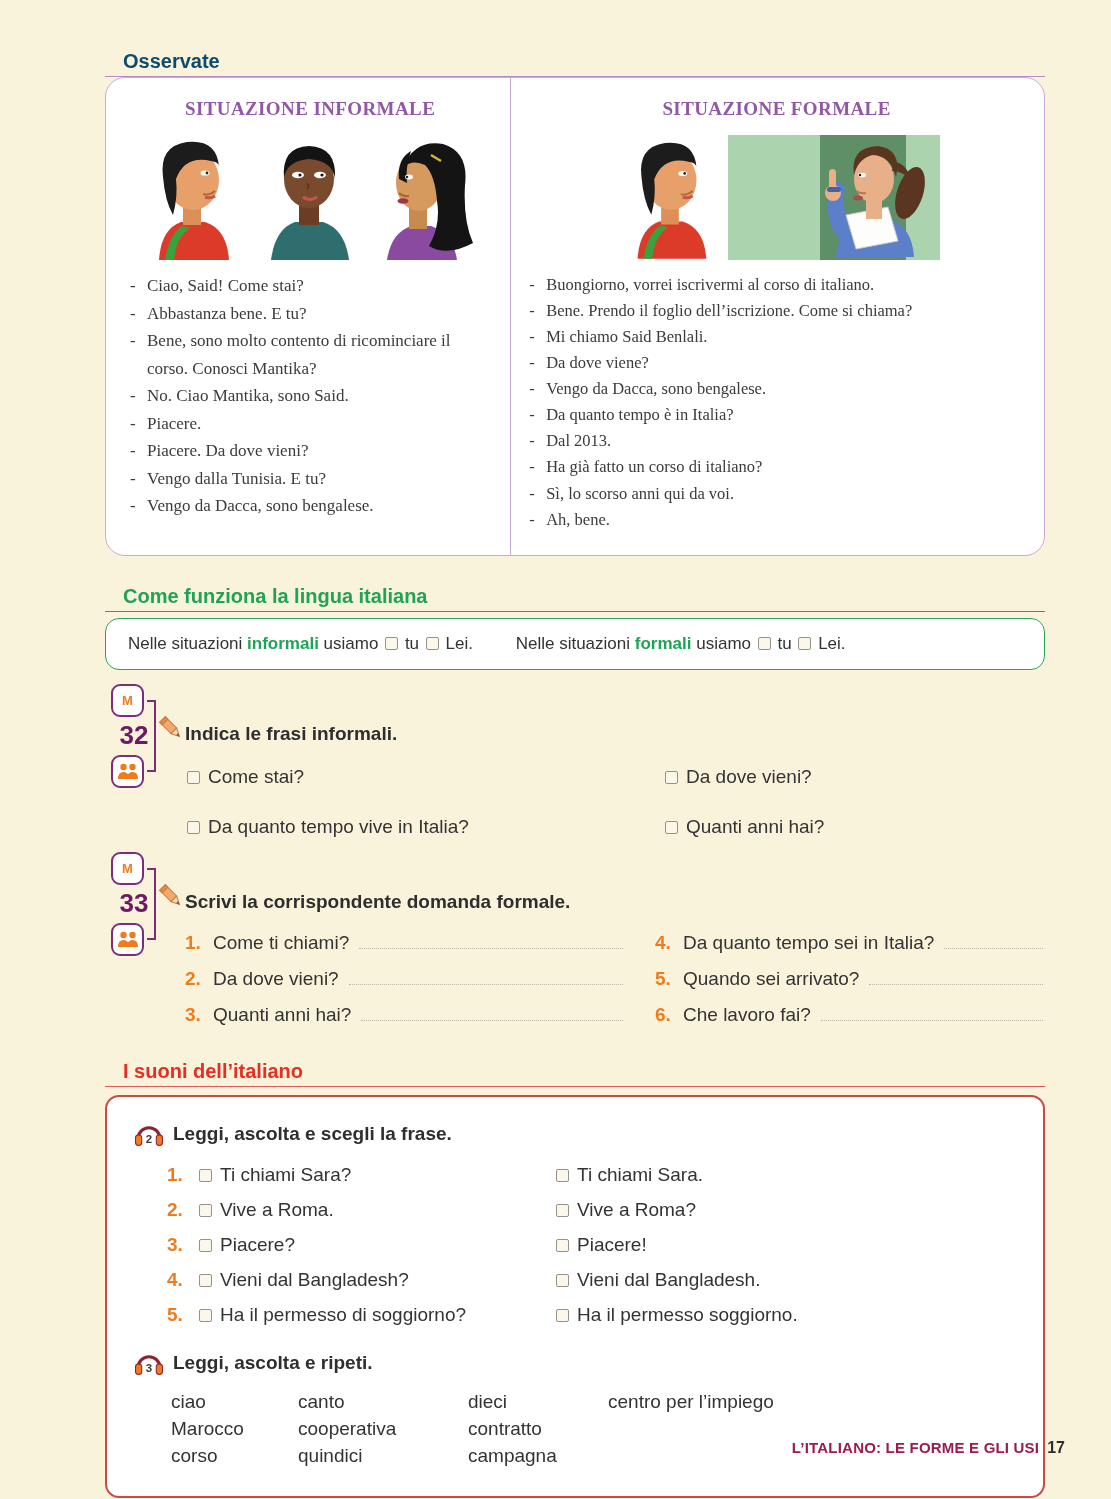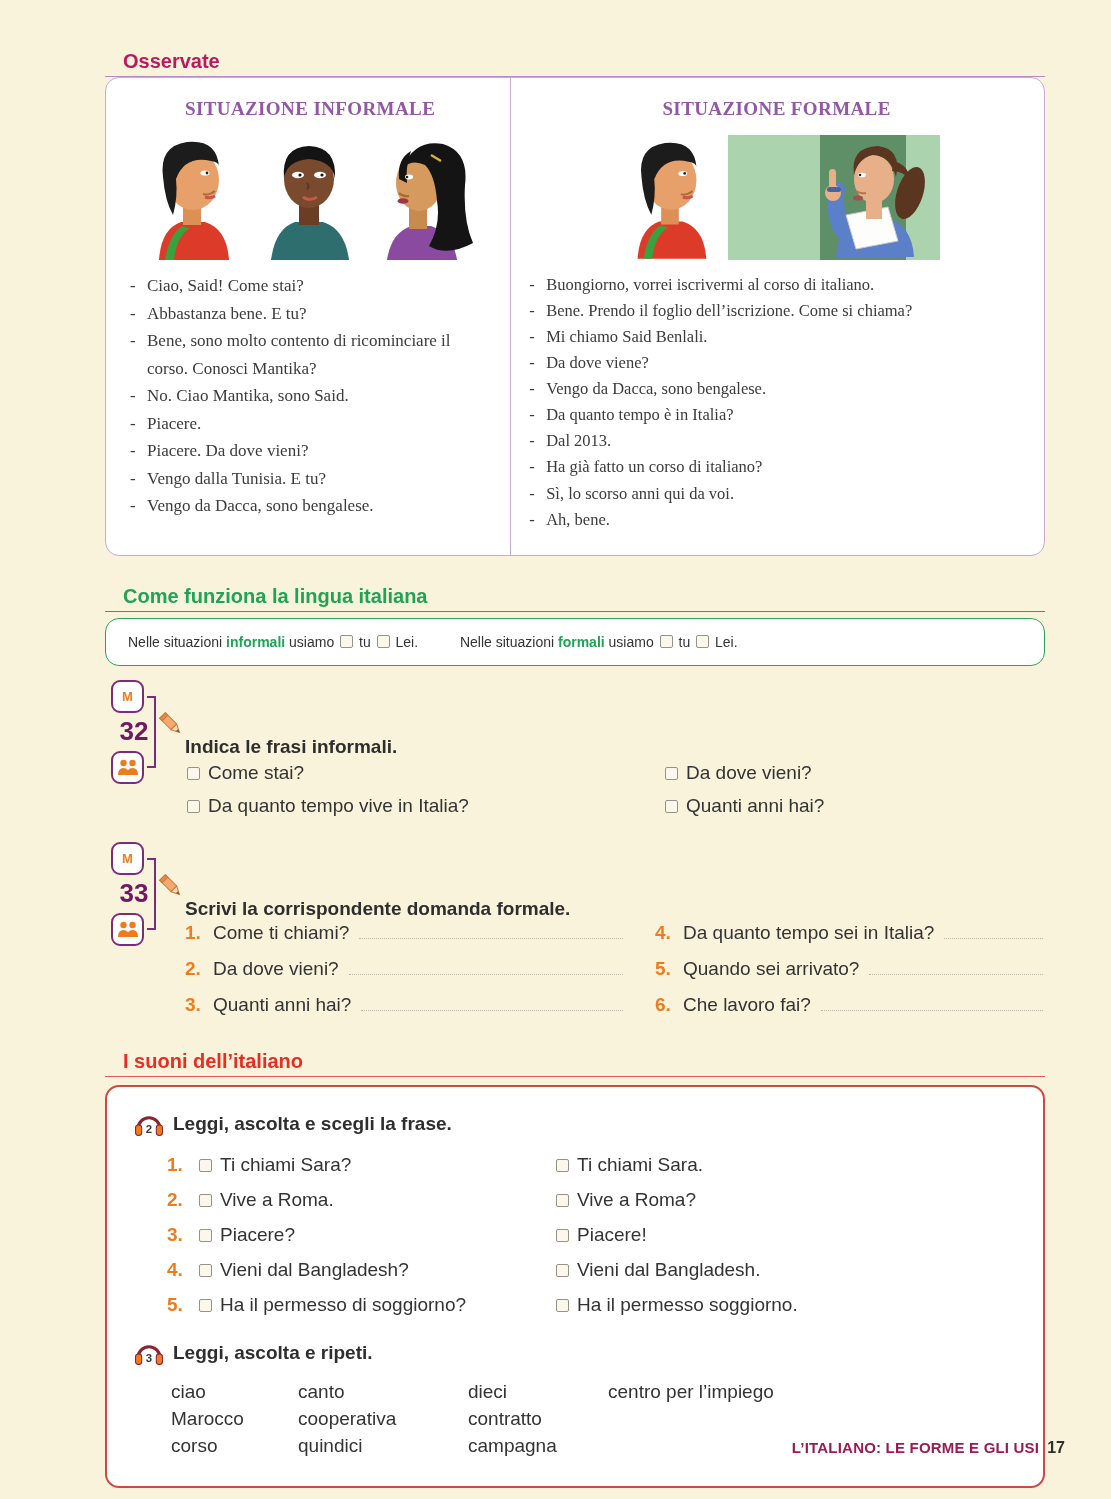--- a/index.html
+++ b/index.html
@@ -10,48 +10,48 @@
     font-family:"Liberation Sans", sans-serif;
     color:#2f2f2f;
     overflow:hidden;
   }
   .content { margin-left:105px; width:940px; }
 
   
   .sec-title {
     font-size:20px; font-weight:bold; padding:0 0 3px 18px;
   }
-  .sec-title.purple { color:#be185d; border-bottom:1.5px solid #b78cc6; }
+  .sec-title.purple { color:#0c4a6e; border-bottom:1.5px solid #b78cc6; }
   .sec-title.green  { color:#1fa355; border-bottom:1.5px solid #2aa558; }
   .sec-title.red    { color:#e62e23; border-bottom:1.5px solid #e05c5c; }
 
   
   .observe-box {
-    background:#fff; border:1.5px solid #c9a9d6; border-radius:14px;
+    background:#fff; border:1.5px solid #c9a9d6; border-radius:20px;
     display:flex; min-height:458px; overflow:hidden;
   }
   .obs-col { padding:16px 20px 22px 24px; }
   .obs-col.left  { width:405px; }
   .obs-col.right { width:535px; border-left:1.5px solid #c9a9d6; padding-left:18px; }
   .situ-title {
     font-family:"Liberation Serif", serif; font-weight:bold;
     color:#9357a8; font-size:19px; letter-spacing:.4px;
     text-align:center; margin:4px 0 12px;
   }
   .illus-row { display:flex; justify-content:center; align-items:flex-end; gap:6px; height:128px; margin-bottom:12px; }
   .dialogue { font-family:"Liberation Serif", serif; color:#3b3b3b; }
   .obs-col.left  .dialogue { font-size:17px;  line-height:1.62; }
   .obs-col.right .dialogue { font-size:16.5px; line-height:1.58; }
   .dline { display:flex; }
   .dline::before { content:"-"; width:17px; flex:none; }
 
   
   .cf-box {
     background:#fff; border:1.5px solid #2aa558; border-radius:14px;
-    margin-top:6px; padding:15px 22px; font-size:14px; color:#333;
+    margin-top:6px; padding:15px 22px; font-size:17px; color:#333;
   }
   .cf-sentence { display:inline; }
   .cf-sentence + .cf-sentence { margin-left:38px; }
   .hl { color:#1fa355; font-weight:bold; }
 
   
   .cb {
     display:inline-block; width:13px; height:13px;
     border:1.3px solid #979288; background:#fbf7ea; border-radius:2px;
     vertical-align:-1px; margin:0 2px;
@@ -71,25 +71,25 @@
   .badge-people { left:6px; top:71px; }
   .ex-num {
     position:absolute; left:8px; top:36px; width:42px; text-align:center;
     font-size:26px; font-weight:bold; color:#6d1a62;
   }
   .bracket {
     position:absolute; left:42px; top:16px; width:9px; height:72px;
     border-top:2px solid #7b2d7b; border-right:2px solid #7b2d7b; border-bottom:2px solid #7b2d7b;
   }
   .pencil { position:absolute; left:52px; top:30px; }
-  .ex-title { position:absolute; left:80px; top:56px; font-size:19px; font-weight:bold; color:#2e2e2e; }
+  .ex-title { position:absolute; left:80px; top:39px; font-size:19px; font-weight:bold; color:#2e2e2e; }
 
   .opts {
     padding-top:82px; display:grid; grid-template-columns:478px 1fr;
-    row-gap:11px; font-size:19px; color:#333;
+    row-gap:28px; font-size:19px; color:#333;
   }
   .opt .cb { margin-right:8px; }
 
   .q-grid {
     padding-top:78px; display:grid; grid-template-columns:440px 1fr;
     column-gap:30px; row-gap:12px; font-size:19px; color:#333;
   }
   .q-item { display:flex; align-items:baseline; }
   .q-num { color:#ee7c1e; font-weight:bold; width:28px; flex:none; }
   .answer-line { flex:1; border-bottom:1.6px dotted #bdb7a6; margin:0 2px 3px 10px; min-width:36px; height:1em; }

